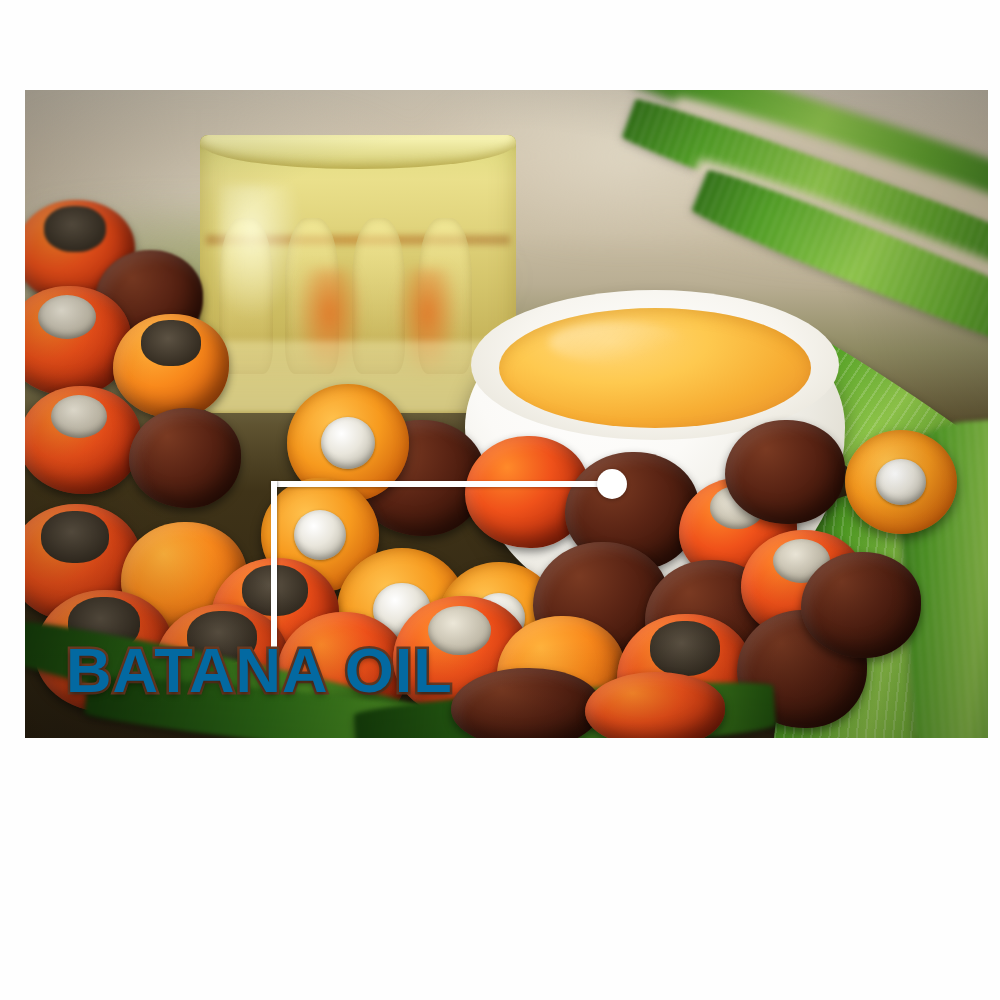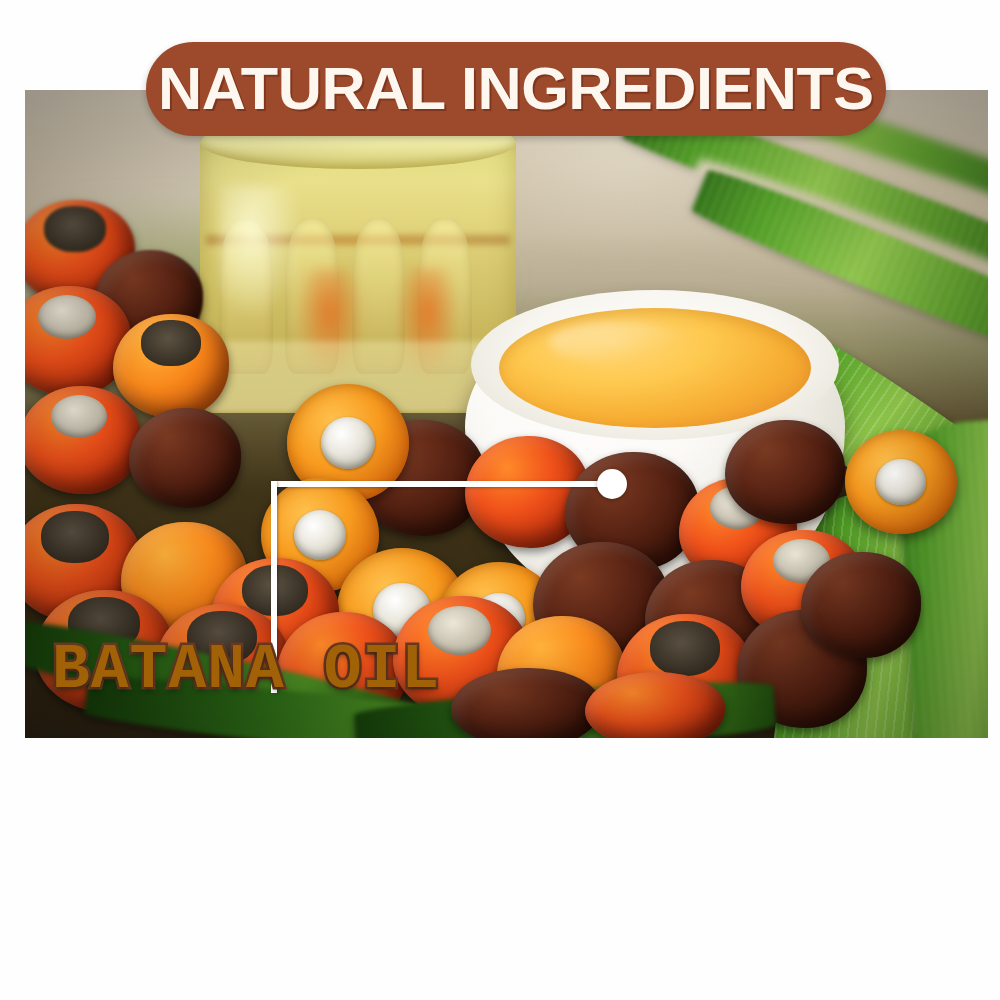--- a/index.html
+++ b/index.html
@@ -246,28 +246,28 @@
     font-size:60px;
     letter-spacing:-0.5px;
     line-height:1;
     transform:scaleX(1.02);
     white-space:nowrap;
     text-shadow:2px 2px 0 rgba(90,30,14,.45);
   }
 
   
   .batana {
-    position:absolute; left:52px; top:639px;
+    position:absolute; left:66px; top:639px;
     z-index:25;
-    font-family:Liberation Mono, monospace;
+    font-family:Liberation Sans, sans-serif;
     font-weight:bold;
     font-size:63px;
     line-height:1;
     letter-spacing:1px;
-    color:#a16207;
+    color:#0369a1;
     -webkit-text-stroke:5px #6b3a22;
     paint-order:stroke fill;
     text-shadow:0 3px 6px rgba(0,0,0,.45);
     white-space:nowrap;
   }
 
   
   .caption {
     position:absolute;
     left:24px; top:768px; width:952px;
@@ -410,20 +410,17 @@
 
     <div class="vignette"></div>
 
     <div class="callout">
       <div class="callout-h"></div>
       <div class="callout-v"></div>
       <div class="callout-dot"></div>
     </div>
   </div>
 
-  <div class="pill">
-    <span class="pill-text">NATURAL INGREDIENTS</span>
-  </div>
 
   <div class="batana">BATANA OIL</div>
 
 
 </div>
 
 </body></html>

